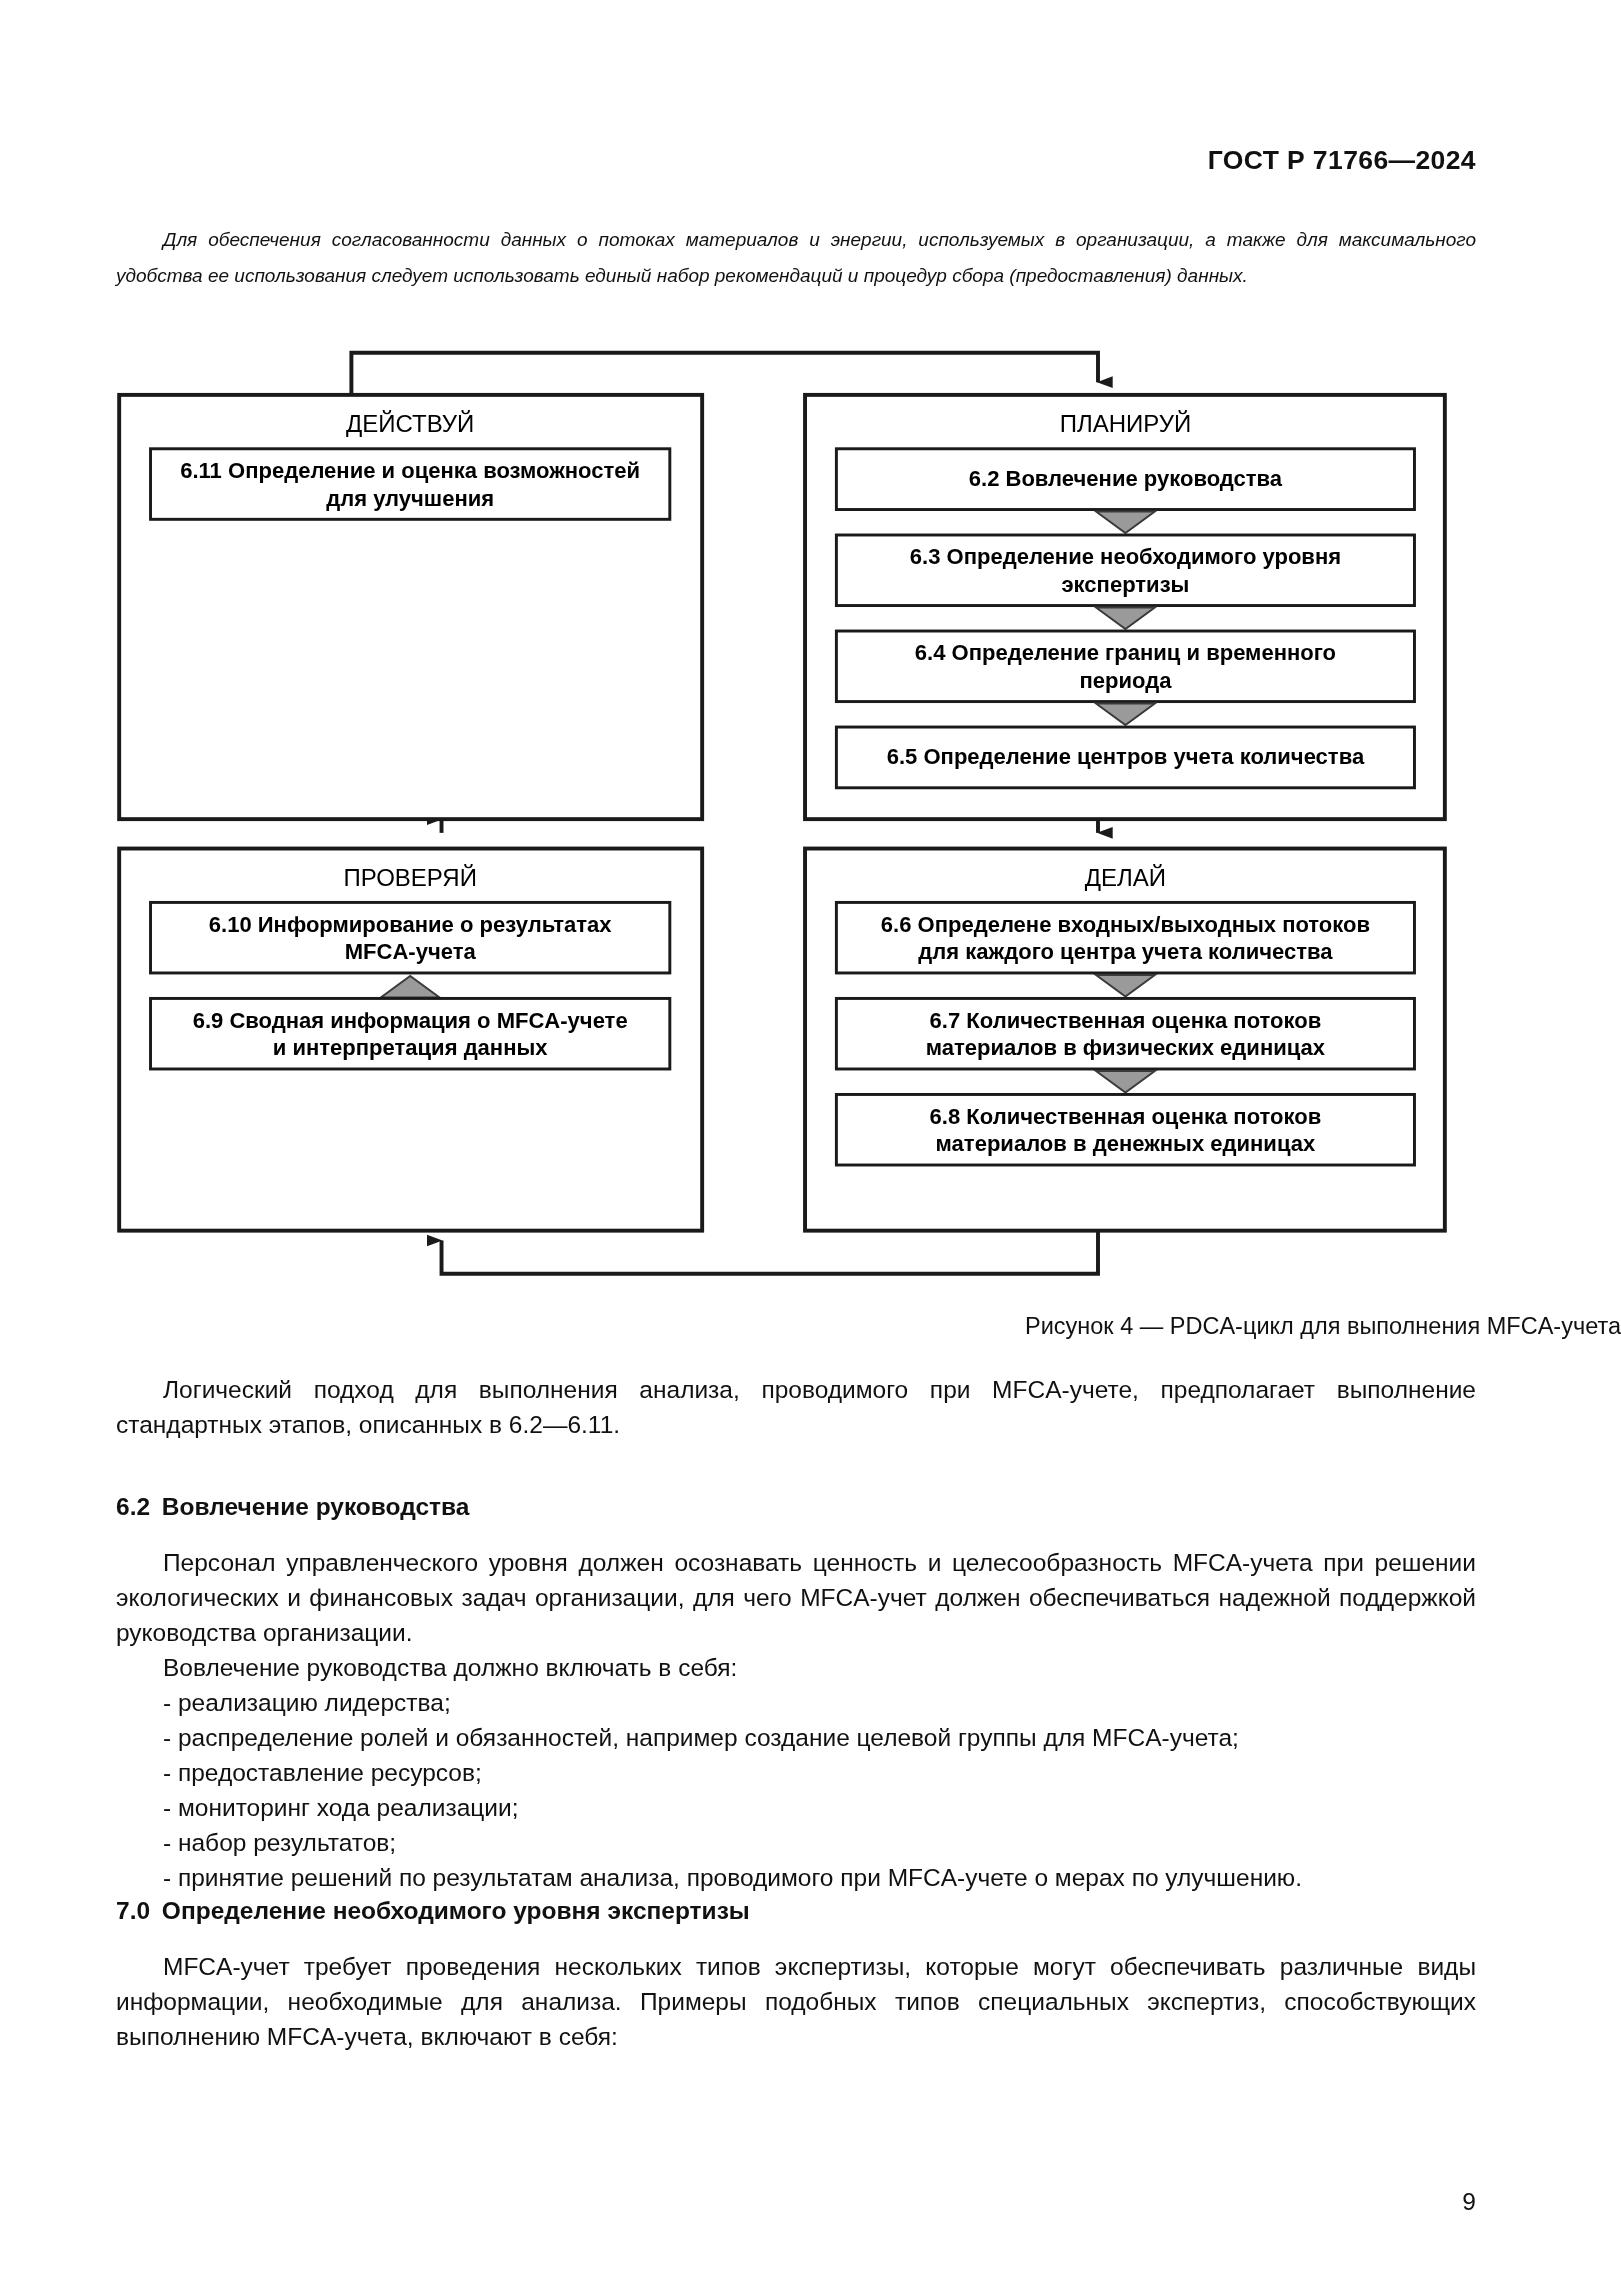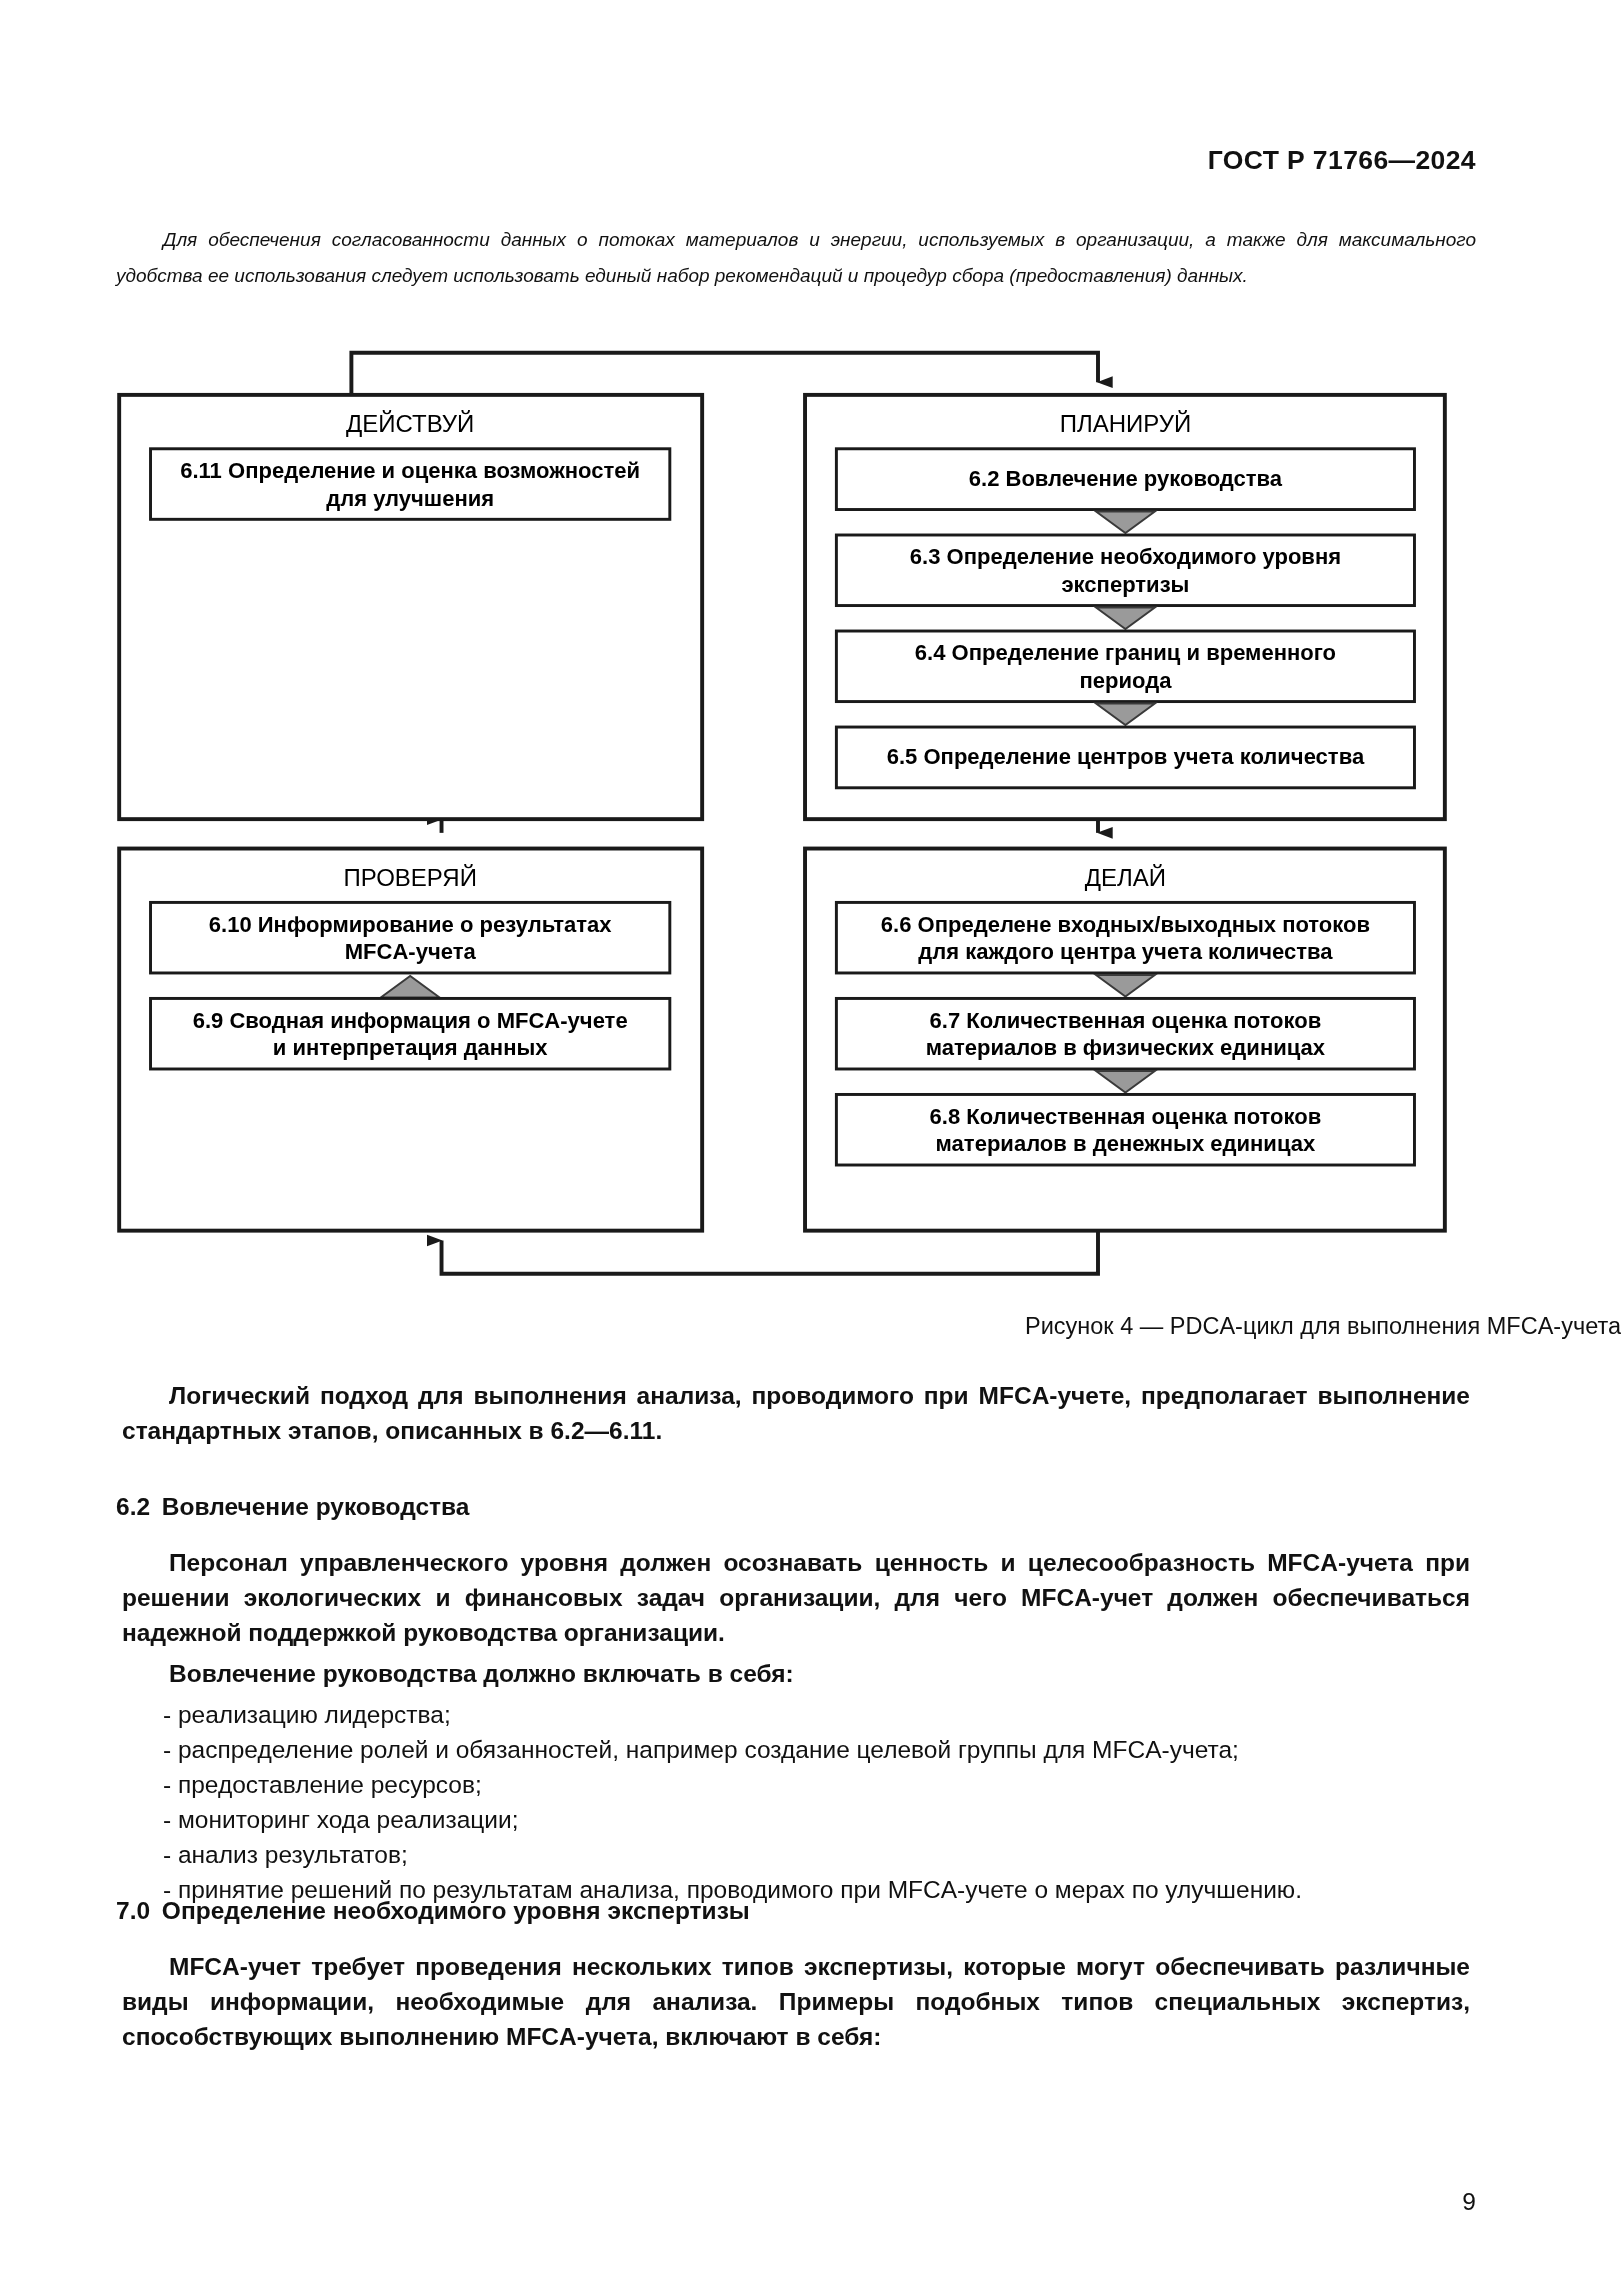--- a/index.html
+++ b/index.html
@@ -35,26 +35,25 @@
 
   
   .content {
     position: absolute;
     left: 116px;
     right: 145px;
     top: 222px;
   }
 
   p.body {
-    margin: 6px;
+    margin: 0;
     font-size: 24.5px;
     line-height: 35px;
     text-align: justify;
     text-justify: inter-word;
-    font-weight: bold;
   }
   p.intro {
     font-style: italic;
     font-size: 19px;
     line-height: 36px;
     margin: 0;
     text-align: justify;
   }
   p.intro .ind { display: inline-block; width: 47px; }
   p.body .ind { display: inline-block; width: 47px; }
@@ -247,21 +246,21 @@
   <div class="content" style="top:1490px;">
     <h3 class="heading">
       <span class="num">6.2</span><span>Вовлечение руководства</span>
     </h3>
     <p class="body" style="margin-top:21.6px;"><span class="ind"></span><span>Персонал управленческого уровня должен осознавать ценность и целесообразность MFCA-учета при решении экологических и финансовых задач организации, для чего MFCA-учет должен обеспечиваться надежной поддержкой руководства организации.</span></p>
     <p class="body"><span class="ind"></span><span>Вовлечение руководства должно включать в себя:</span></p>
     <p class="bullet">- реализацию лидерства;</p>
     <p class="bullet">- распределение ролей и обязанностей, например создание целевой группы для MFCA-учета;</p>
     <p class="bullet">- предоставление ресурсов;</p>
     <p class="bullet">- мониторинг хода реализации;</p>
-    <p class="bullet">- анализ результатов;</p>
+    <p class="bullet">- набор результатов;</p>
     <p class="bullet">- принятие решений по результатам анализа, проводимого при MFCA-учете о мерах по улучшению.</p>
   </div>
 
   <div class="content" style="top:1894px;">
     <h3 class="heading">
       <span class="num">7.0</span><span>Определение необходимого уровня экспертизы</span>
     </h3>
     <p class="body" style="margin-top:21.6px;"><span class="ind"></span><span>MFCA-учет требует проведения нескольких типов экспертизы, которые могут обеспечивать различные виды информации, необходимые для анализа. Примеры подобных типов специальных экспертиз, способствующих выполнению MFCA-учета, включают в себя:</span></p>
   </div>
 

